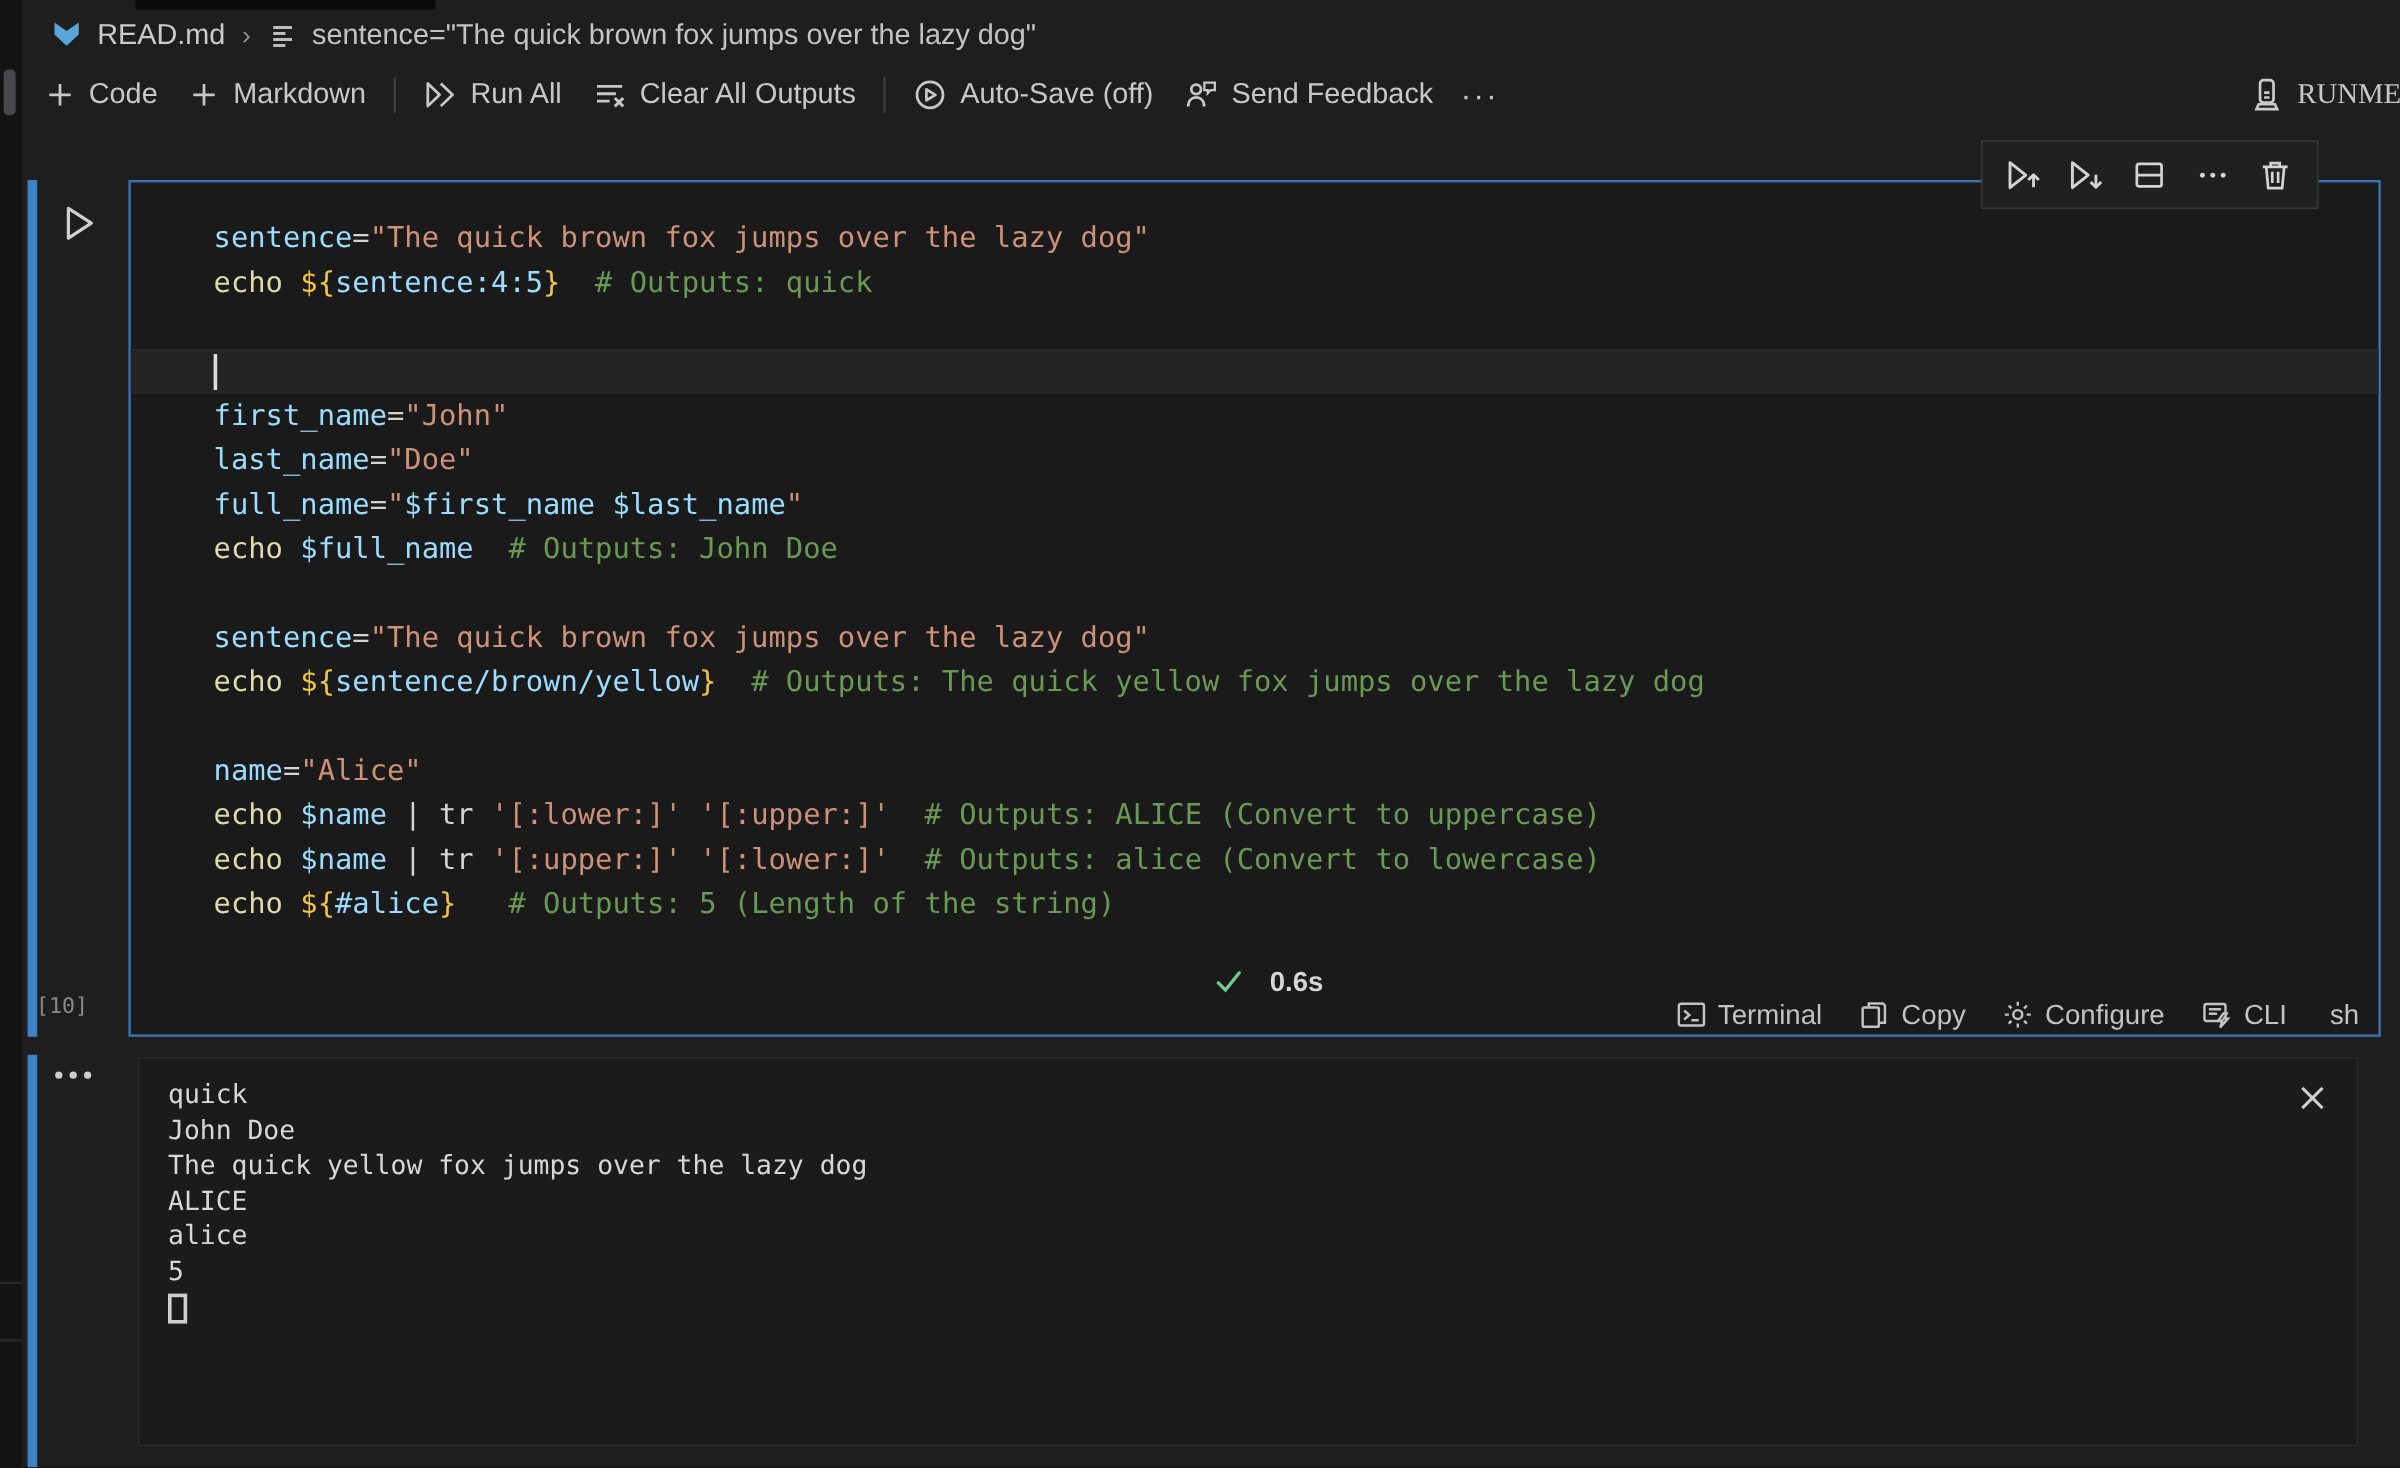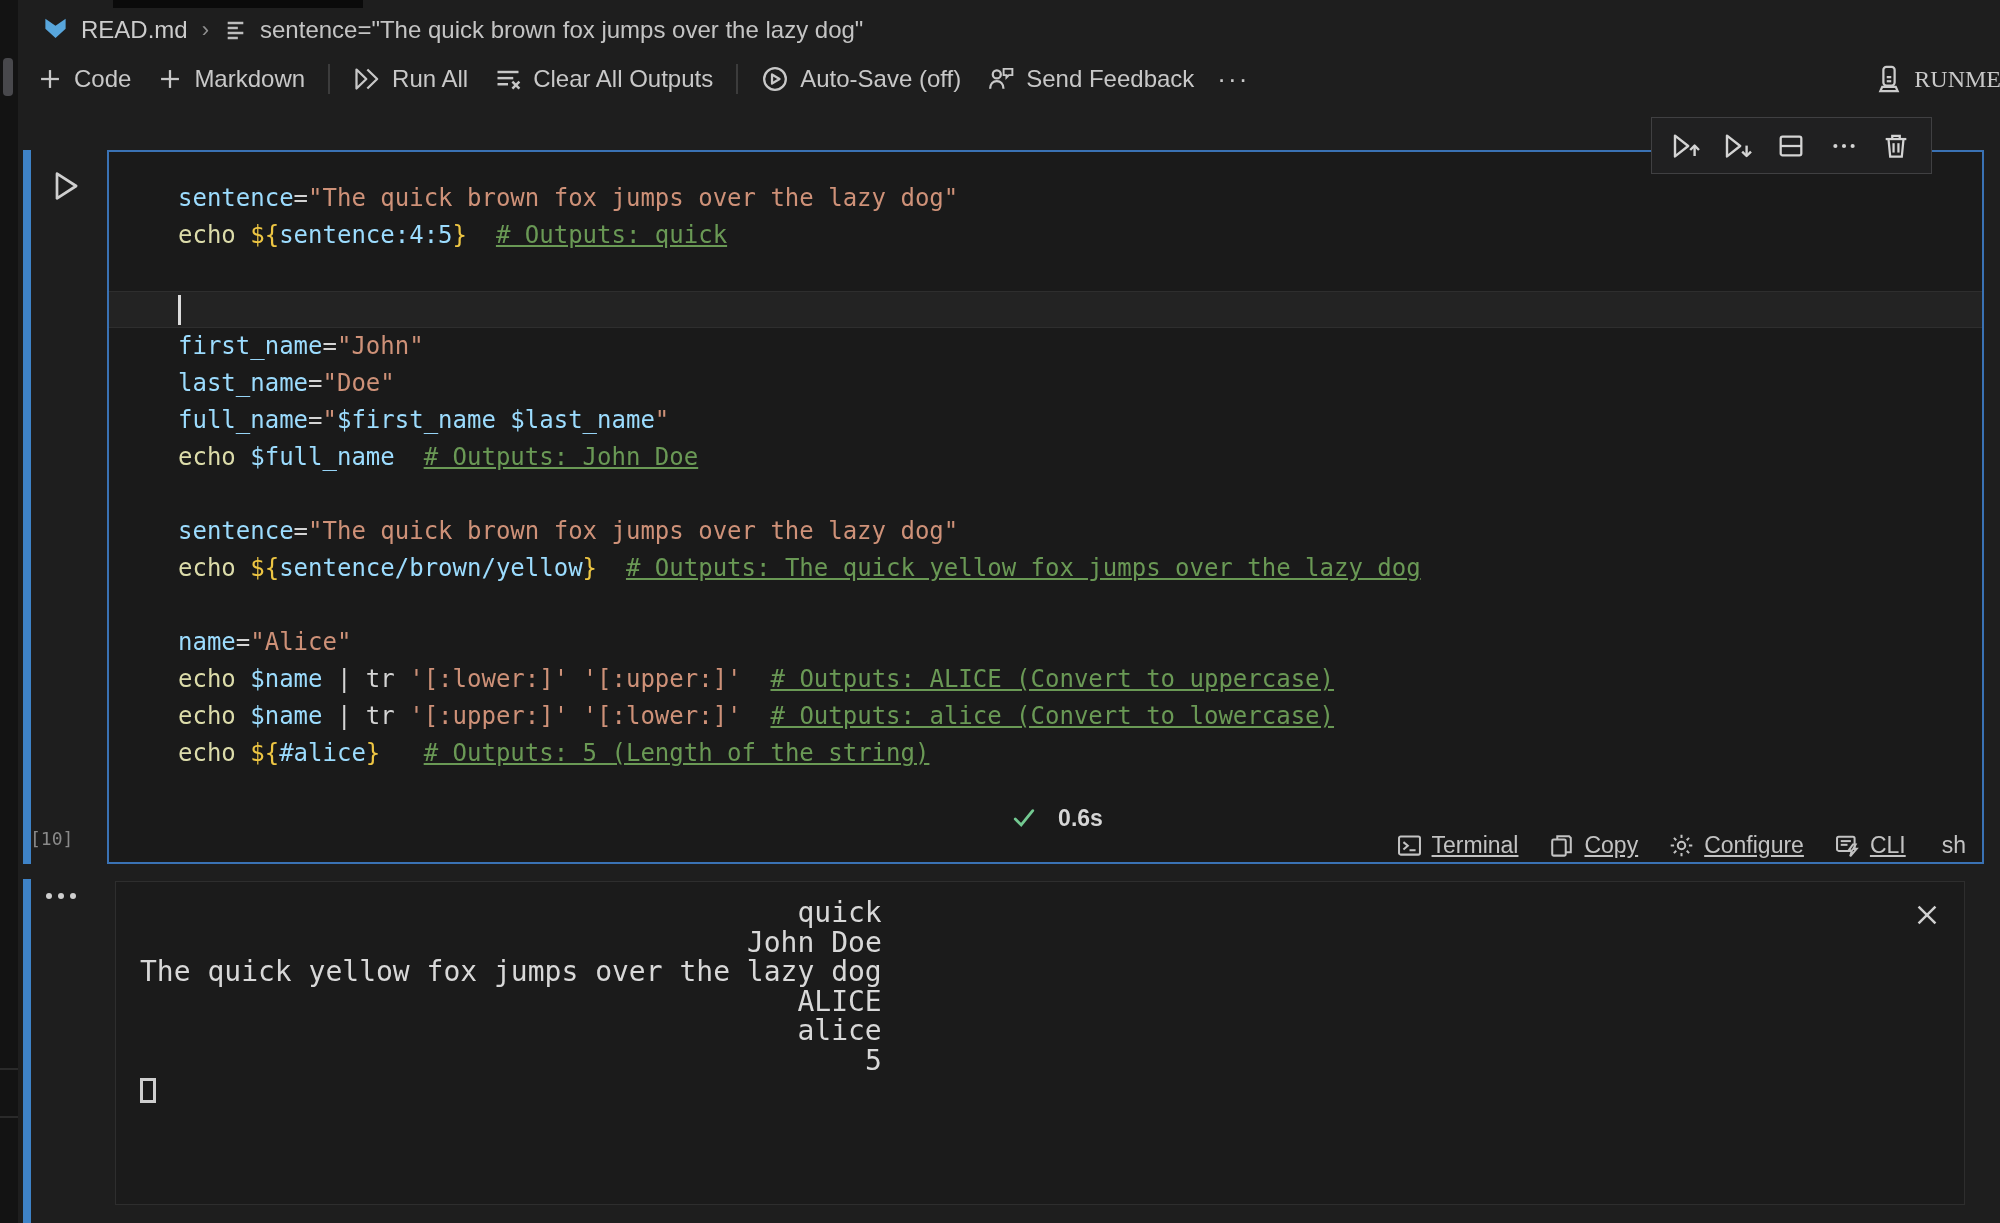--- a/index.html
+++ b/index.html
@@ -48,39 +48,39 @@
   .code{position:absolute;left:0;top:28px;right:0;}
   .code-line{height:37px;line-height:37px;padding-left:69px;font-size:24px;white-space:pre;position:relative;z-index:2;
              font-family:"DejaVu Sans Mono","Liberation Mono",monospace;color:var(--syntax-text,#d4d4d4);}
   .cur-line{position:absolute;left:0;right:0;top:139px;height:37px;background:#232323;
             border-top:1px solid #2e2e2e;border-bottom:1px solid #2e2e2e;box-sizing:border-box;z-index:1;}
   .caret{position:absolute;left:69px;top:143px;width:3px;height:30px;background:#dcdcdc;z-index:3;}
   .tok-var{color:var(--syntax-variable,#9CDCFE);}
   .tok-str{color:var(--syntax-string,#CE9178);}
   .tok-fn{color:var(--syntax-function,#DCDCAA);}
   .tok-br{color:var(--syntax-brace,#eec643);}
-  .tok-com{color:var(--syntax-comment,#6A9955);text-decoration:underline;}
+  .tok-com{color:var(--syntax-comment,#6A9955);}
   .tok-op{color:var(--syntax-text,#d4d4d4);}
 
   
   .cell-status{position:absolute;left:0;right:0;bottom:0;height:58px;display:flex;align-items:center;
                padding:0 16px 0 38px;font-size:23px;color:#c3c3c3;flex-direction:column;}
   .cs-left{display:flex;align-items:center;gap:20px;}
   .cs-right{margin-left:auto;display:flex;align-items:center;gap:30px;}
-  .cs-item{display:flex;align-items:center;gap:9px;cursor:pointer;white-space:nowrap;text-decoration:underline;}
+  .cs-item{display:flex;align-items:center;gap:9px;cursor:pointer;white-space:nowrap;}
   .cs-lang{cursor:pointer;padding-left:6px;}
   .duration{font-weight:bold;color:#d6d6d6;}
 
   
   .out-more{position:absolute;left:46px;top:893px;display:flex;gap:6px;cursor:pointer;}
   .out-more i{width:6px;height:6px;border-radius:50%;background:#cfcfcf;}
   .output-panel{position:absolute;left:115px;top:881px;width:1850px;height:324px;box-sizing:border-box;
                 border:1px solid #2e2e2e;background:#1b1b1b;}
-  .out-lines{position:absolute;left:24px;top:16px;font-size:28px;line-height:29.5px;color:#d8d8d8;white-space:pre;
-             font-family:"DejaVu Sans Mono","Liberation Mono",monospace;text-align:right;}
+  .out-lines{position:absolute;left:24px;top:16px;font-size:22px;line-height:29.5px;color:#d8d8d8;white-space:pre;
+             font-family:"DejaVu Sans Mono","Liberation Mono",monospace;}
   .out-caret{width:16px;height:25px;border:3px solid #cfcfcf;margin-top:3px;box-sizing:border-box;}
   .out-close{position:absolute;right:22px;top:18px;width:30px;height:30px;cursor:pointer;color:#d0d0d0;}
 </style>
 </head>
 <body>
 
 <div class="screen">
 
   <div class="top-notch"></div>
   <div class="left-strip">

